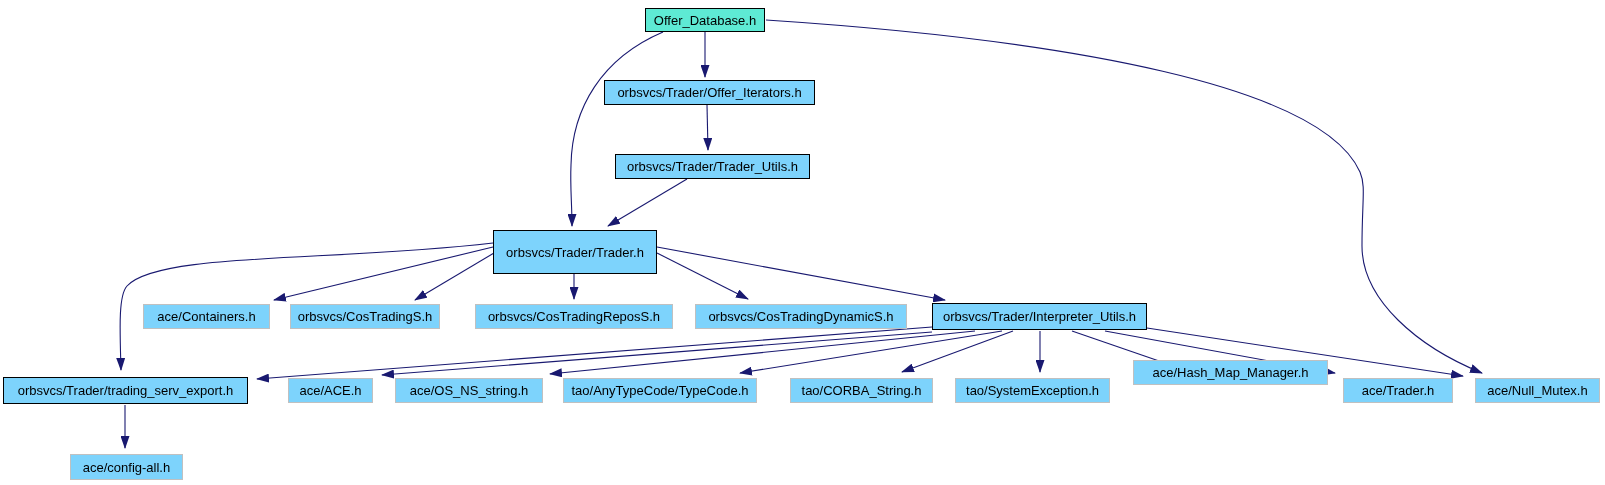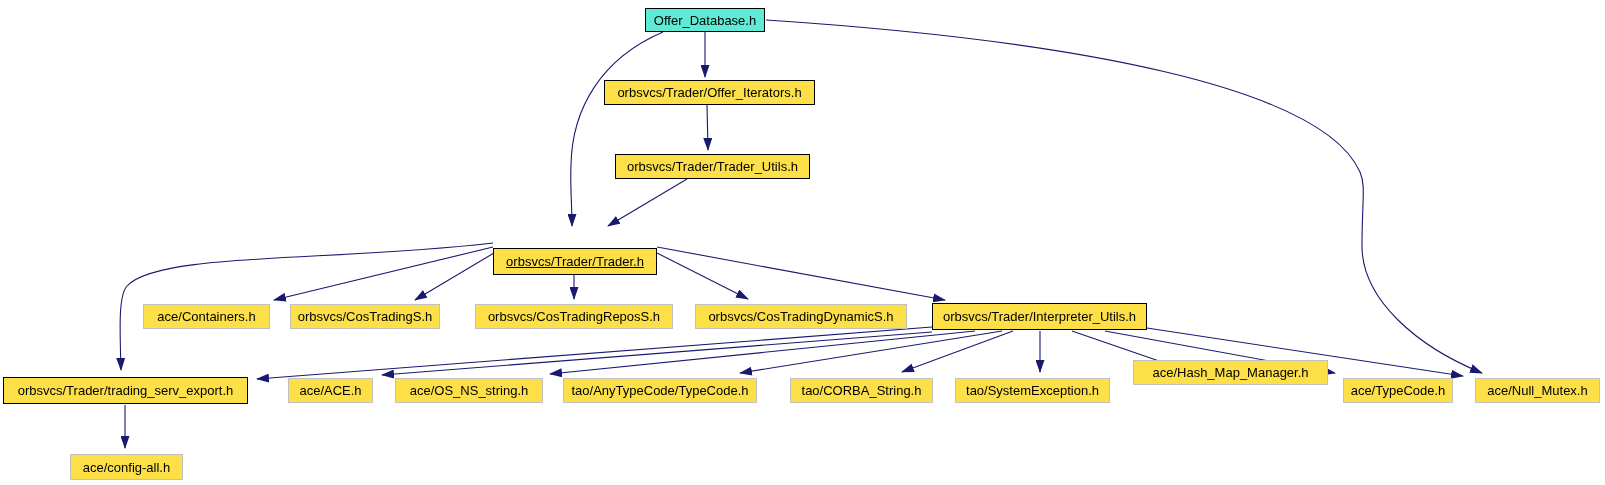--- a/index.html
+++ b/index.html
@@ -7,21 +7,21 @@
     position:relative;
     width:1605px;height:485px;
     background:#ffffff;
     font-family:"Liberation Sans", sans-serif;
     overflow:hidden;
   }
   #edge-layer{position:absolute;left:0;top:0;width:1605px;height:485px;}
   .node{
     position:absolute;
     box-sizing:border-box;
-    background:#fde047;
+    background:#7dd3fc;
     border:1px solid #c0c0c0;
     display:flex;align-items:center;justify-content:center;
     font-size:13px;color:#000000;
     white-space:nowrap;
     z-index:2;
   }
   .node.linked{border:1px solid #000000;}
   .node.root{background:#5eead4;border:1px solid #000000;}
   .edge{fill:none;stroke:#191970;stroke-width:1.1;}
 </style>
@@ -59,21 +59,21 @@
     <path class="edge" marker-end="url(#arrow)" d="M1105,331 L1335,373"></path>
     <path class="edge" marker-end="url(#arrow)" d="M1147,328 L1463,376"></path>
   </svg>
 
   <div class="node root" style="left:645px;top:8px;width:120px;height:24px;">Offer_Database.h</div>
 
   <div class="node linked" style="left:604px;top:80px;width:211px;height:25px;">orbsvcs/Trader/Offer_Iterators.h</div>
 
   <div class="node linked" style="left:615px;top:154px;width:195px;height:25px;">orbsvcs/Trader/Trader_Utils.h</div>
 
-  <div class="node linked" style="left:493px;top:248px;width:164px;height:27px;text-decoration:underline;">orbsvcs/Trader/Trader.h</div>
+  <div class="node linked" style="left:493px;top:230px;width:164px;height:44px;">orbsvcs/Trader/Trader.h</div>
 
   <div class="node" style="left:143px;top:304px;width:127px;height:25px;">ace/Containers.h</div>
 
   <div class="node" style="left:290px;top:304px;width:150px;height:25px;">orbsvcs/CosTradingS.h</div>
 
   <div class="node" style="left:475px;top:304px;width:198px;height:25px;">orbsvcs/CosTradingReposS.h</div>
 
   <div class="node" style="left:695px;top:304px;width:212px;height:25px;">orbsvcs/CosTradingDynamicS.h</div>
 
   <div class="node linked" style="left:932px;top:303px;width:215px;height:27px;">orbsvcs/Trader/Interpreter_Utils.h</div>
@@ -85,19 +85,19 @@
   <div class="node" style="left:395px;top:378px;width:148px;height:25px;">ace/OS_NS_string.h</div>
 
   <div class="node" style="left:563px;top:378px;width:194px;height:25px;">tao/AnyTypeCode/TypeCode.h</div>
 
   <div class="node" style="left:790px;top:378px;width:143px;height:25px;">tao/CORBA_String.h</div>
 
   <div class="node" style="left:955px;top:378px;width:155px;height:25px;">tao/SystemException.h</div>
 
   <div class="node" style="left:1133px;top:360px;width:195px;height:25px;">ace/Hash_Map_Manager.h</div>
 
-  <div class="node" style="left:1343px;top:378px;width:110px;height:25px;">ace/TypeCode.h</div>
+  <div class="node" style="left:1343px;top:378px;width:110px;height:25px;">ace/Trader.h</div>
 
   <div class="node" style="left:1475px;top:378px;width:125px;height:25px;">ace/Null_Mutex.h</div>
 
   <div class="node" style="left:70px;top:454px;width:113px;height:26px;">ace/config-all.h</div>
 
 </div>
 
 </body></html>

